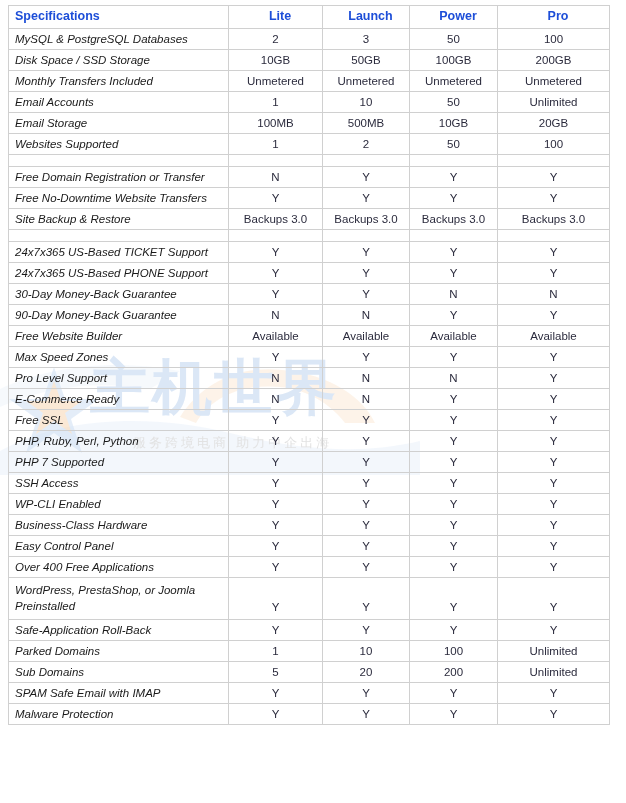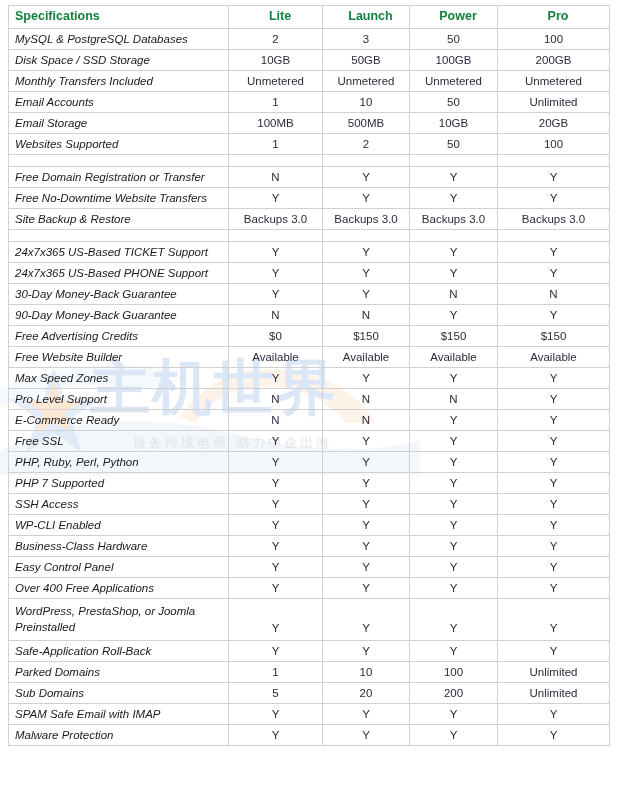--- a/index.html
+++ b/index.html
@@ -111,21 +111,21 @@
     text-align: center;
     padding-left: 0;
     font-style: normal;
     color: #2b2b3d;
   }
   table.spec thead th {
     font-weight: bold;
     font-style: normal;
     font-size: 12.5px;
     height: 22px;
-    color: #15803d;
+    color: #1d4ed8;
   }
   table.spec thead th.val {
     text-align: center;
     padding-left: 9px;
   }
   table.spec tr.spacer td {
     height: 11px;
     padding: 0;
     border-left: 1px solid #d0d0d0;
     border-right: 1px solid #d0d0d0;
@@ -283,27 +283,20 @@
           <td class="val">N</td>
         </tr>
         <tr>
           <td>90-Day Money-Back Guarantee</td>
           <td class="val">N</td>
           <td class="val">N</td>
           <td class="val">Y</td>
           <td class="val">Y</td>
         </tr>
         <tr>
-          <td>Free Advertising Credits</td>
-          <td class="val">$0</td>
-          <td class="val">$150</td>
-          <td class="val">$150</td>
-          <td class="val">$150</td>
-        </tr>
-        <tr>
           <td>Free Website Builder</td>
           <td class="val">Available</td>
           <td class="val">Available</td>
           <td class="val">Available</td>
           <td class="val">Available</td>
         </tr>
         <tr>
           <td>Max Speed Zones</td>
           <td class="val">Y</td>
           <td class="val">Y</td>

